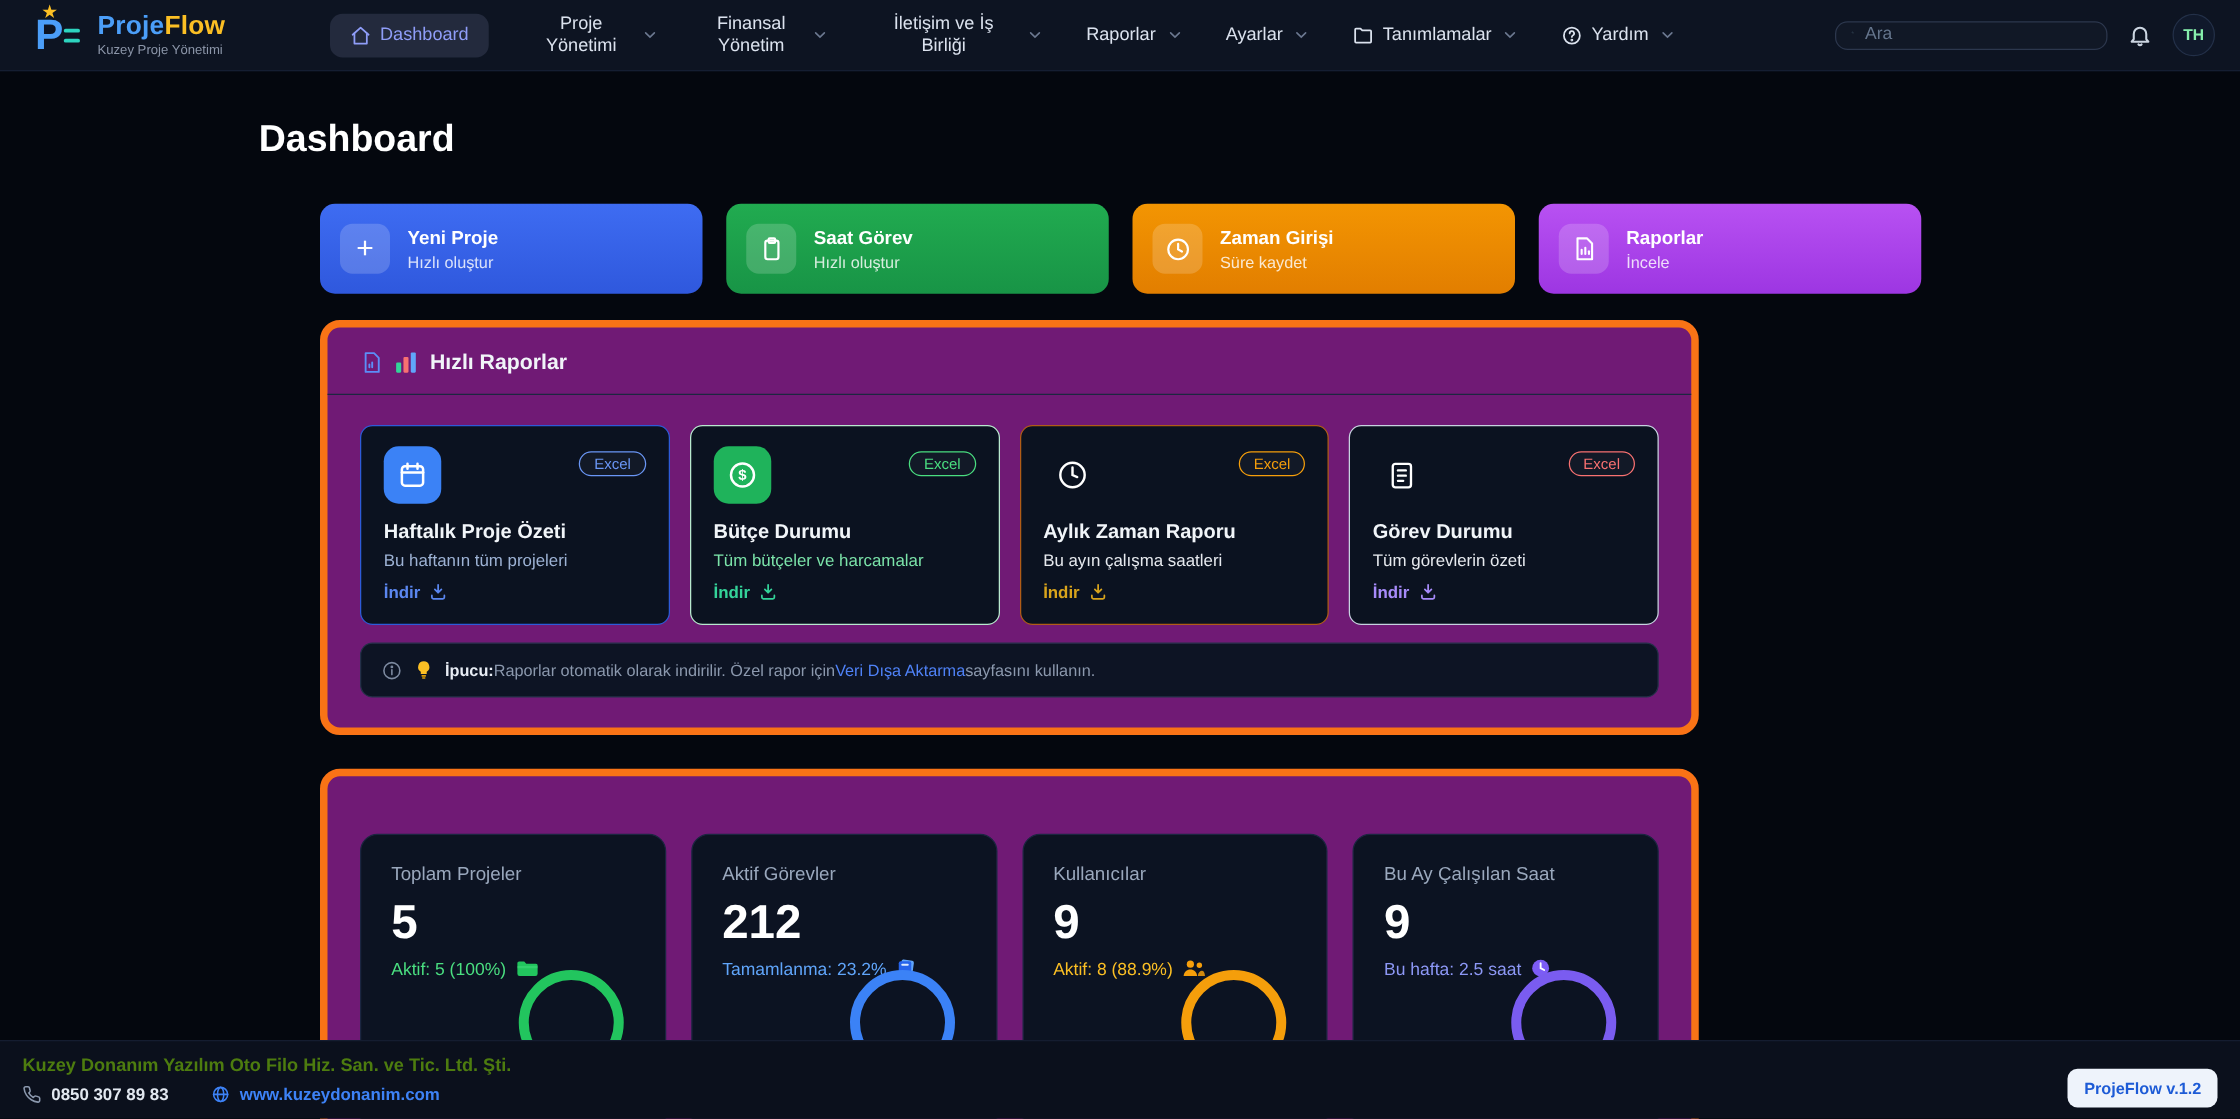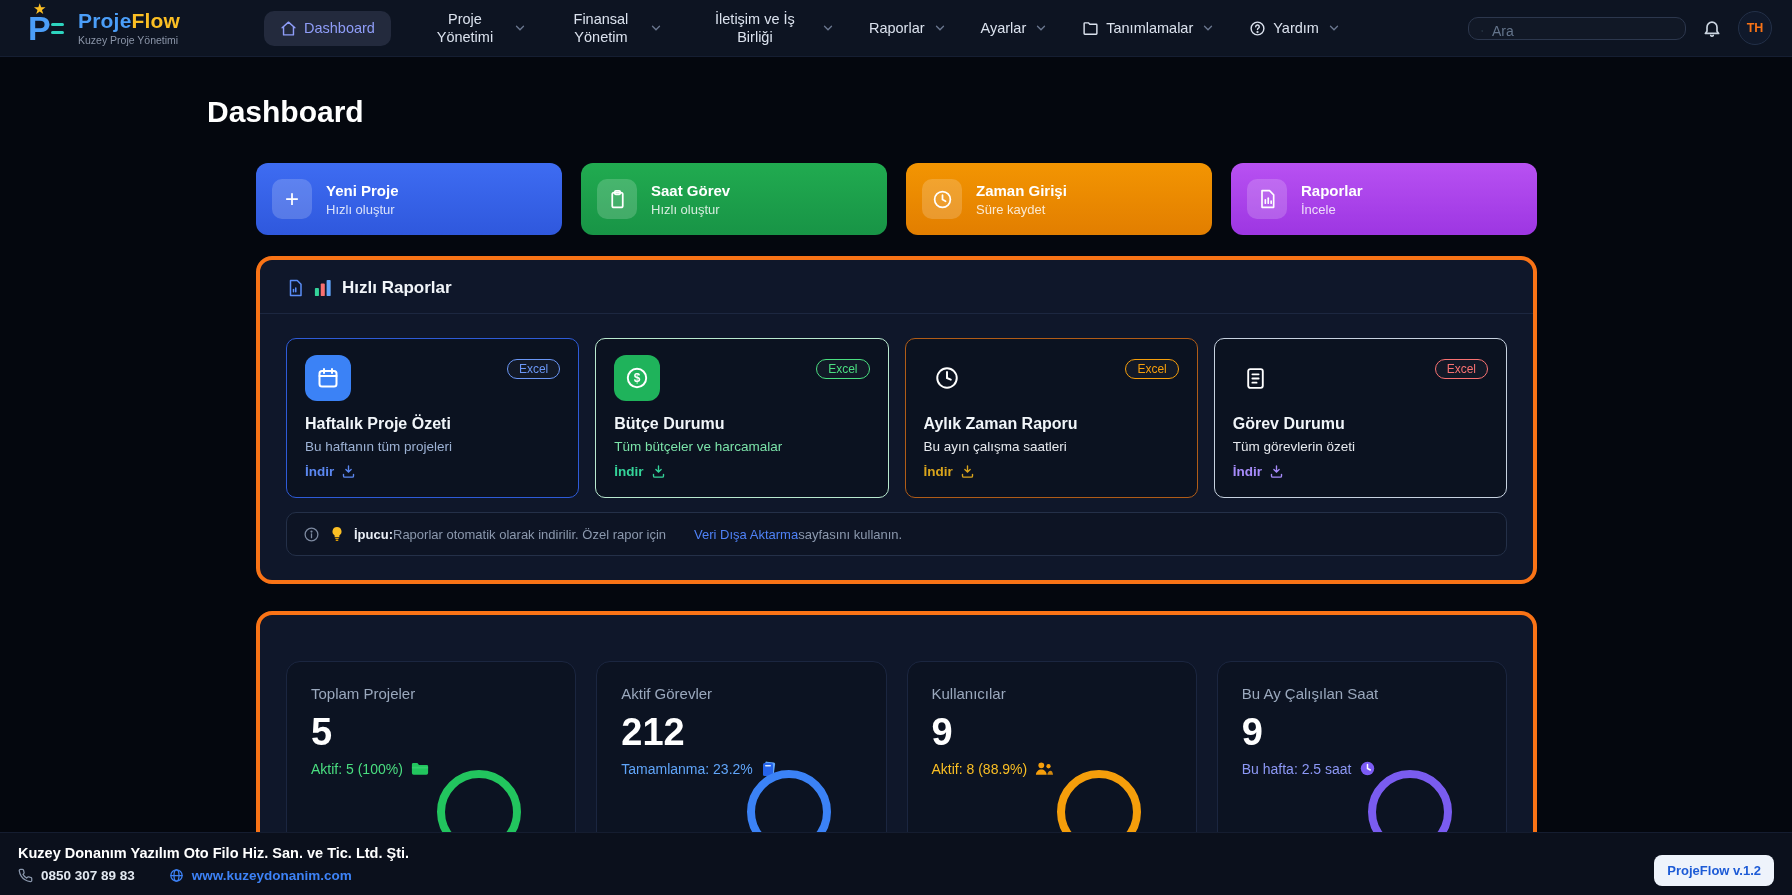--- a/index.html
+++ b/index.html
@@ -35,45 +35,45 @@
   .nav-item .chev { color:#6b7890; margin-left:1px; }
   .nav-item.active {
     background:#232a3d; color:#8f9df8; padding:9px 16px; border-radius:10px;
   }
   .nav-label.wrap2 { max-width:80px; text-align:center; line-height:1.25; white-space:normal; }
   .nav-label.wrap3 { max-width:116px; text-align:center; line-height:1.25; white-space:normal; }
 
   .nav-right { margin-left:auto; display:flex; align-items:center; gap:16px; }
   .search {
     width:218px; height:23px; border:1px solid #2c374d; border-radius:10px;
-    display:flex; align-items:flex-end; gap:9px; padding:0 12px; background:rgba(255,255,255,.02);
+    display:flex; align-items:flex-start; gap:9px; padding:0 12px; background:rgba(255,255,255,.02);
   }
   .search input { flex:1; background:transparent; border:0; outline:0; color:#e2e8f0; font-size:14px;
     font-family:"Liberation Sans", sans-serif; }
   .search input::placeholder { color:#64748b; }
   .bell { color:#cbd5e1; cursor:pointer; }
   .avatar { width:34px; height:34px; border-radius:50%; background:#10192b; border:1px solid #233048;
-    color:#f97316; font-size:12.5px; font-weight:700; display:flex; align-items:center; justify-content:center; cursor:pointer; }
+    color:#86efac; font-size:12.5px; font-weight:700; display:flex; align-items:center; justify-content:center; cursor:pointer; }
 
   
   .page-title { color:#ffffff; font-size:30px; font-weight:800; margin:38px 0 0 207px; }
 
   .actions-row { display:flex; gap:19px; margin:34px 0 0 256px; width:1281px; }
   .qa { flex:1; height:72px; border-radius:12px; display:flex; align-items:center; gap:14px;
     padding:0 16px; cursor:pointer; }
   .qa-0 { background:linear-gradient(180deg,#3e6cf2,#2f58dd); }
   .qa-1 { background:linear-gradient(180deg,#21ab50,#189446); }
   .qa-2 { background:linear-gradient(180deg,#f39502,#e27e00); }
   .qa-3 { background:linear-gradient(180deg,#b851f2,#9d36e2); }
   .qa-icon { width:40px; height:40px; flex:none; border-radius:10px; background:rgba(255,255,255,.18);
     display:flex; align-items:center; justify-content:center; color:#fff; font-size:24px; font-weight:400; }
   .qa-title { color:#fff; font-weight:700; font-size:15px; }
   .qa-sub { color:rgba(255,255,255,.82); font-size:13px; margin-top:3px; }
 
-  .panel { width:1281px; margin-left:256px; background:#0f172a; border:4px solid #f97316; border-radius:16px; }
+  .panel { width:1103px; margin-left:256px; background:#701a75; border:6px solid #f97316; border-radius:16px; }
   .panel.reports { margin-top:21px; padding:18px 26px 24px; }
   .panel.overview { margin-top:27px; padding:24px 26px; height:320px; }
 
   .ph-row { display:flex; align-items:center; gap:10px; }
   .ph-title { font-size:17px; font-weight:700; color:#f1f5f9; }
   .ph-sub { font-size:13.5px; color:#8494ab; margin-top:9px; }
   .divider { height:1px; background:#1c2740; margin:15px -26px 0; }
 
   .report-cards { display:flex; gap:16px; margin-top:24px; }
   .rc { flex:1; height:160px; border-radius:10px; background:#0b1220; border:1px solid var(--bc);
@@ -90,40 +90,40 @@
     color:var(--acc); background:rgba(255,255,255,.03); margin-top:4px; }
   .rc-title { margin-top:14px; color:#f1f5f9; font-size:16px; font-weight:700; }
   .rc-sub { margin-top:6px; font-size:13.5px; color:var(--subc); }
   .rc-dl { margin-top:10px; font-size:13.5px; font-weight:700; color:var(--dlc);
     display:flex; gap:7px; align-items:center; cursor:pointer; }
 
   .tipbar { margin-top:14px; border:1px solid #243048; border-radius:10px; height:44px;
     display:flex; align-items:center; gap:10px; padding:0 16px; background:#0d1424; }
   .tip-text { font-size:13px; color:#8b98ad; display:flex; gap:0; align-items:flex-end; }
   .tip-strong { color:#e8edf5; font-weight:700; }
-  .tip-link { color:#4f82f7; cursor:pointer;margin-left:28px; }
+  .tip-link { color:#4f82f7; cursor:pointer; }
 
   .stat-cards { display:flex; gap:20px; margin-top:22px; }
   .stat { flex:1; background:#0c1322; border:1px solid #1b2640; border-radius:14px;
     padding:23px 24px; position:relative; height:240px; overflow:hidden; }
   .st-0 { --dc:#4ade80; --rc:#22c55e; }
   .st-1 { --dc:#60a5fa; --rc:#3b82f6; }
   .st-2 { --dc:#fbbf24; --rc:#f59e0b; }
   .st-3 { --dc:#8d98f6; --rc:#7a5cf0; }
   .st-label { font-size:15px; color:#9aa8bd; }
   .st-value { font-size:38px; font-weight:700; color:#ffffff; margin-top:10px; line-height:1.1; }
   .st-detail { font-size:14px; margin-top:7px; color:var(--dc); display:flex; align-items:center; gap:8px; }
   .st-ring { position:absolute; width:84px; height:84px; border-radius:50%;
     border:8px solid var(--rc); top:108px; left:52%; }
 
   
   .footer { position:absolute; left:0; right:0; bottom:0; height:63px; background:#0b101c;
     border-top:1px solid #151d30; display:flex; align-items:center; padding:0 18px; z-index:20; }
   .f-left { display:flex; flex-direction:column; gap:7px; }
-  .f-company { font-size:14.5px; font-weight:700; color:#ffffff; }
+  .f-company { font-size:14.5px; font-weight:700; color:#4d7c0f; }
   .f-row { display:flex; align-items:center; gap:8px; }
   .f-phone { font-size:13.5px; font-weight:700; color:#e2e8f0; margin-right:26px; }
   .f-site { font-size:13.5px; font-weight:700; color:#3d82f6; cursor:pointer; }
   .f-version { margin-left:auto; align-self:flex-end; margin-bottom:9px; background:#eef3fb;
     color:#1d5bd6; font-weight:700; font-size:13px; padding:8px 13px; border-radius:8px; cursor:pointer; }
 </style>
 </head>
 <body>
 
 <header class="topnav">

